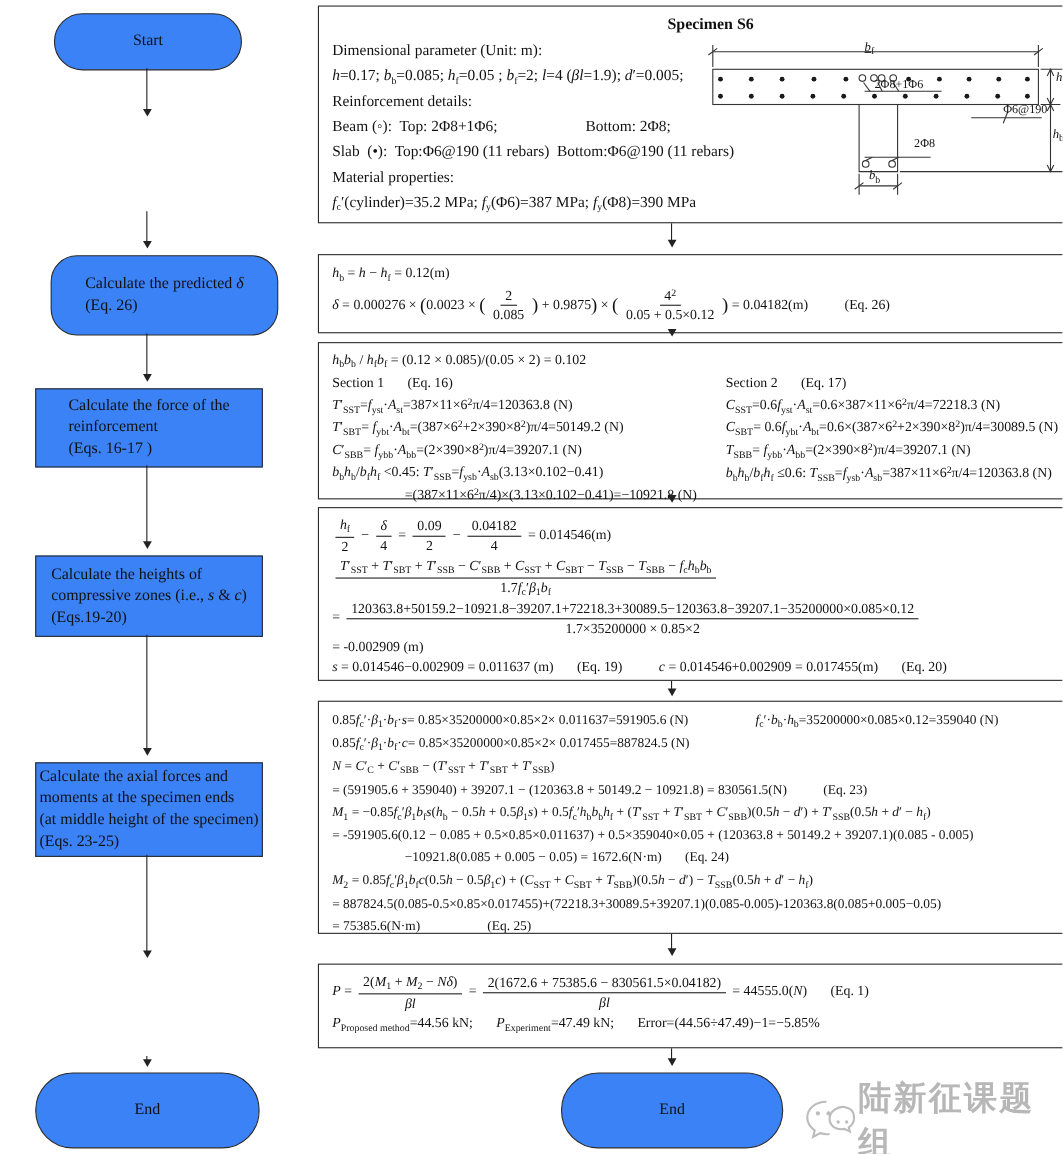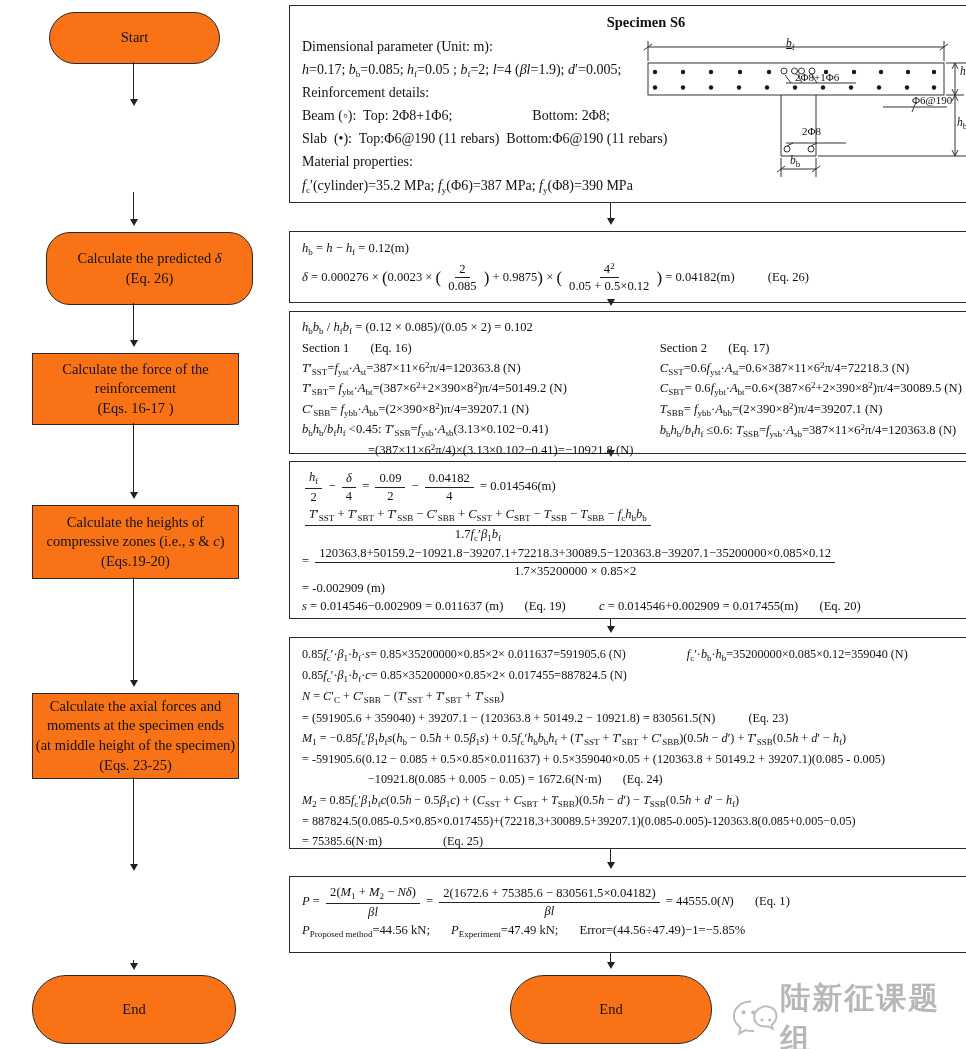--- a/index.html
+++ b/index.html
@@ -1,19 +1,19 @@
 <!DOCTYPE html>
 <html><head>
 <meta charset="utf-8">
 <style>
   html,body{margin:0;padding:0;background:#fff;}
   #page{position:relative;width:966px;height:1049px;background:#fff;
         font-family:"Liberation Serif", "DejaVu Serif", serif;color:#111;overflow:hidden;}
-  .node{position:absolute;border:1px solid #2a2a2a;background:#f97316;display:flex;
-        align-items:center;justify-content:center;text-align:center;font-size:14.5px;line-height:1.35;}
+  .node{position:absolute;border:1px solid #2a2a2a;background:#3b82f6;display:flex;
+        align-items:center;justify-content:center;text-align:left;font-size:14.5px;line-height:1.35;}
   .stadium{border-radius:34px;}
   .para-wrap{position:absolute;}
   .para-shape{position:absolute;border:1px solid #2a2a2a;background:#fff;transform:skewX(-25deg);}
   .para-text{position:absolute;inset:0;display:flex;align-items:center;justify-content:center;
              text-align:center;font-size:14.5px;line-height:1.4;}
   .varr{position:absolute;width:0;border-left:1px solid #222;}
   .varr::after{content:'';position:absolute;left:-4.5px;bottom:-7px;width:0;height:0;
                border:4px solid transparent;border-top:7px solid #222;}
   .cbox{position:absolute;border:1px solid #2a2a2a;background:#fff;box-sizing:border-box;
         padding:6px 0 4px 12px;font-size:12.6px;line-height:1.5;margin-left:32px;}
@@ -174,21 +174,21 @@
         <circle cx="171.5" cy="40" r="3"></circle>
           <circle cx="182" cy="40" r="3"></circle>
         <circle cx="157" cy="118" r="3"></circle>
           <circle cx="181" cy="118" r="3"></circle>
       </g>
     </svg>
 
     <div class="dlabel" style="left:496px;top:32px;text-decoration:underline;"><i>b</i><sub>f</sub></div>
     <div class="dlabel" style="left:505px;top:66px;font-size:11px;">2Φ8+1Φ6</div>
     <div class="dlabel" style="left:622px;top:89px;font-size:11px;">Φ6@190</div>
-    <div class="dlabel" style="left:512px;top:120px;font-size:11px;">2Φ8</div>
+    <div class="dlabel" style="left:541px;top:120px;font-size:11px;">2Φ8</div>
     <div class="dlabel" style="left:670px;top:60px;"><i>h</i><sub>f</sub></div>
     <div class="dlabel" style="left:688px;top:96px;"><i>h</i></div>
     <div class="dlabel" style="left:667px;top:111px;"><i>h</i><sub>b</sub></div>
     <div class="dlabel" style="left:500px;top:149px;"><i>b</i><sub>b</sub></div>
   </div>
 
   <div class="varr" style="left:610px;top:203px;height:19px;"></div>
 
   <div class="cbox" style="left:257px;top:231px;width:702px;height:72px;">
     <div>

